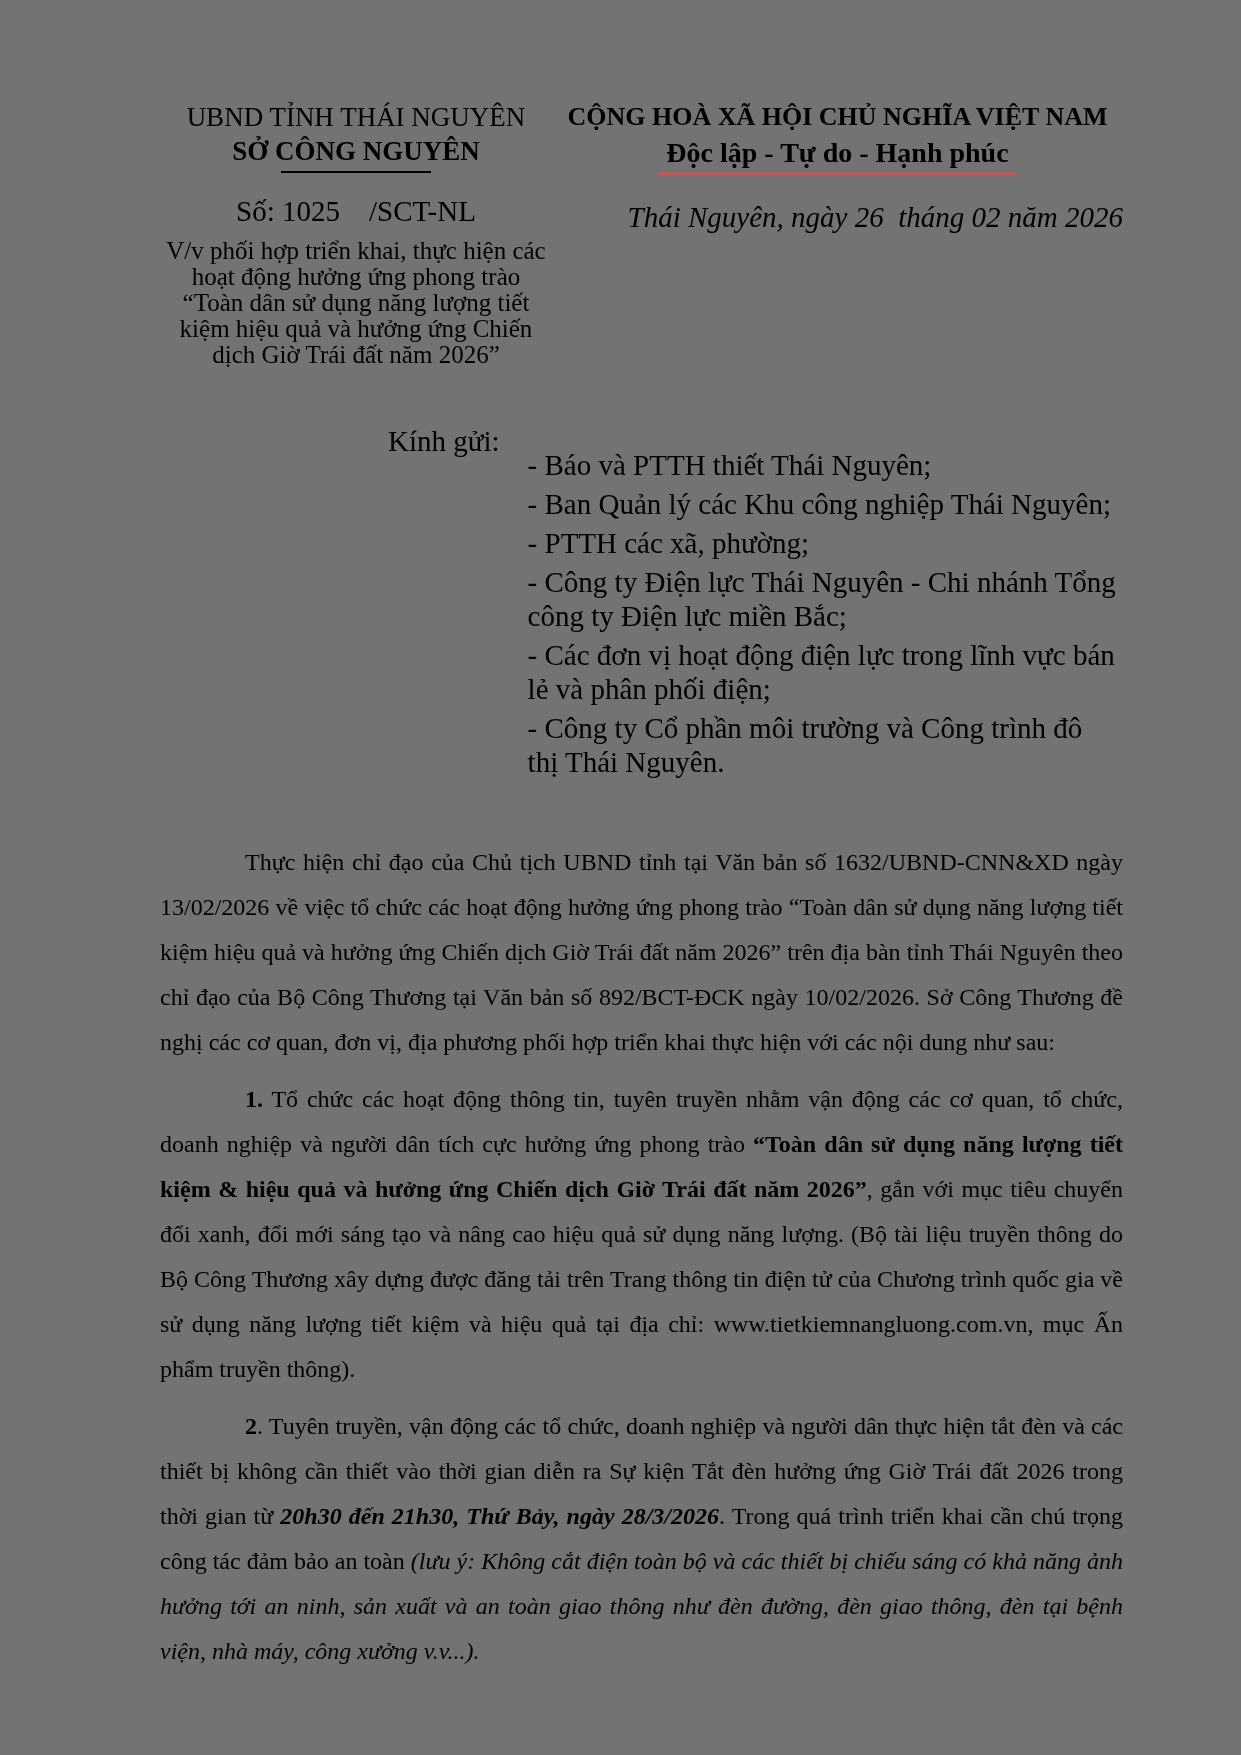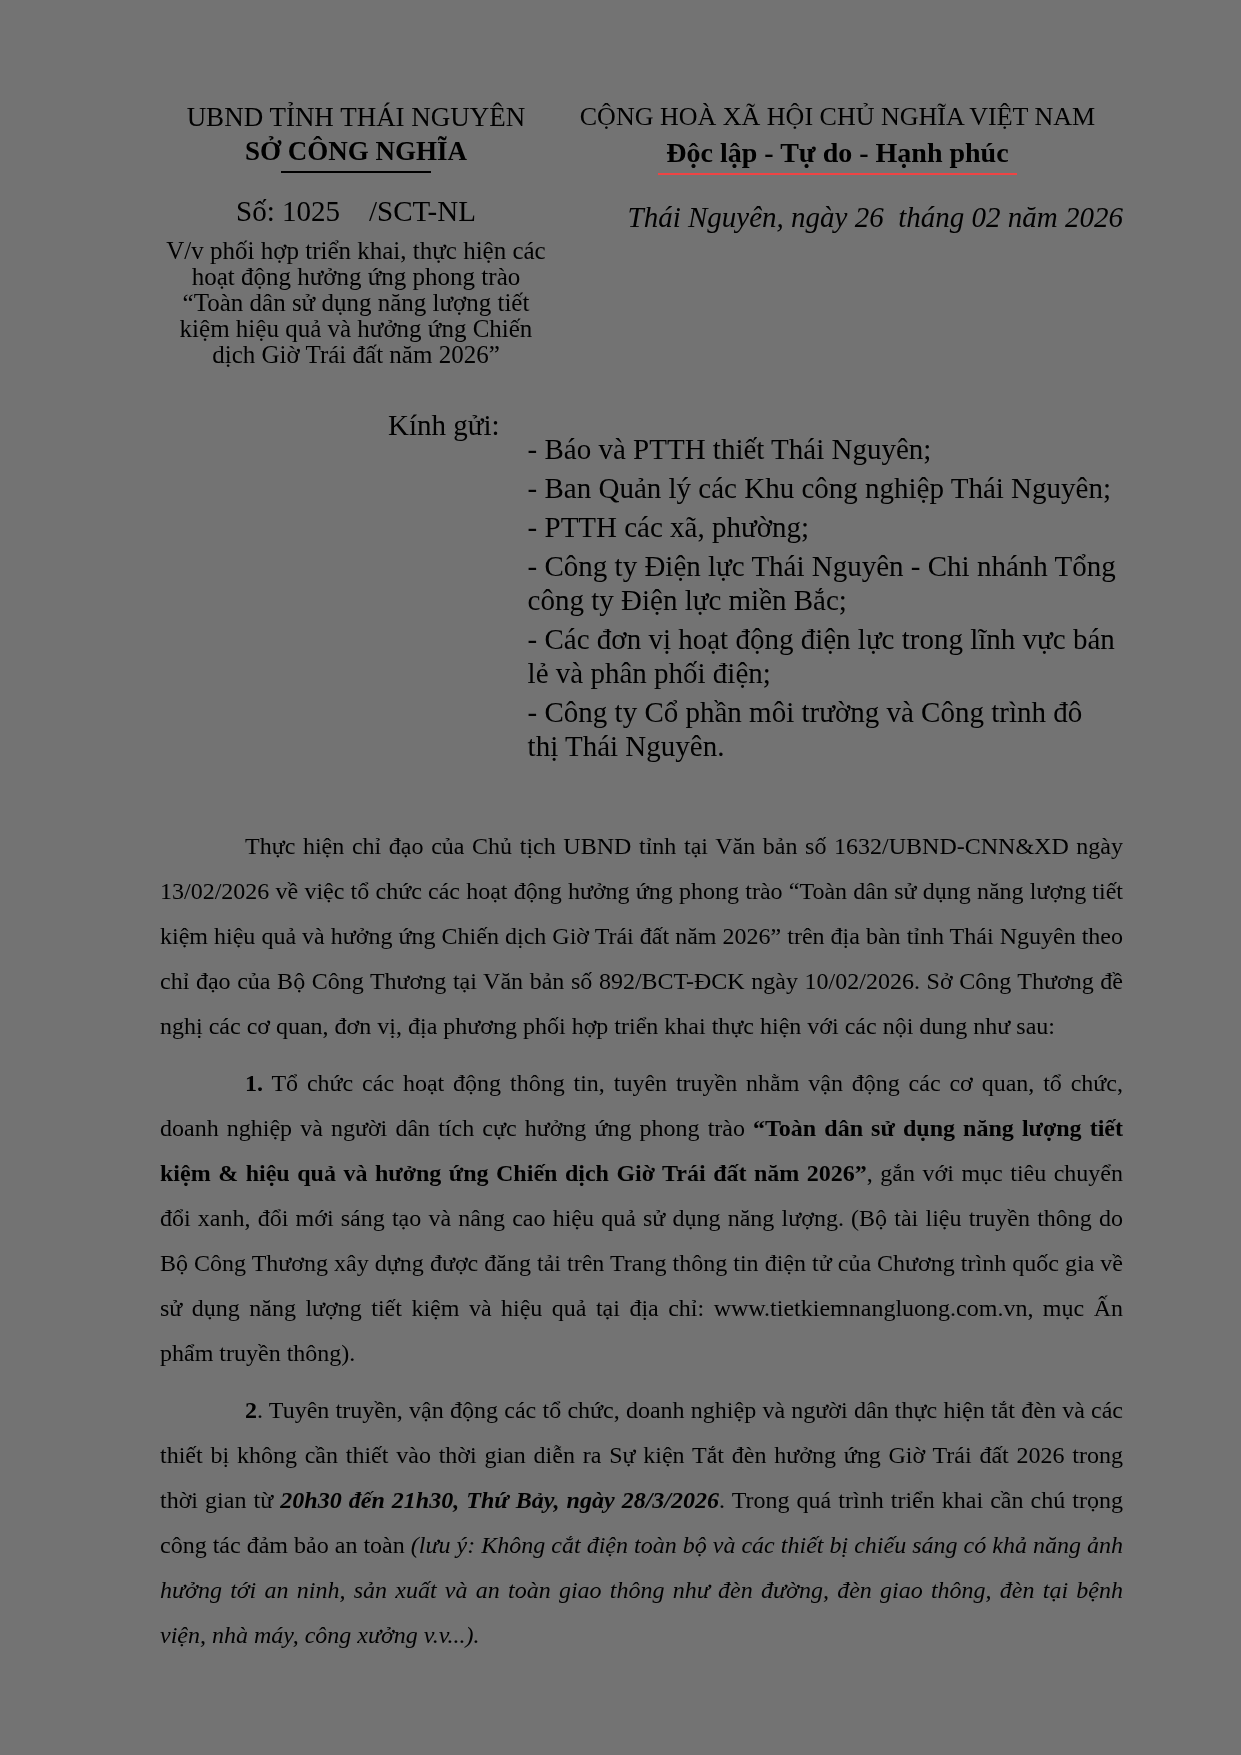--- a/index.html
+++ b/index.html
@@ -19,45 +19,45 @@
   .header{display:flex;align-items:flex-start;}
   .header-left{width:392px;text-align:center;flex:0 0 auto;}
   .header-right{flex:1 1 auto;text-align:center;}
 
   .org-line1{font-size:27px;line-height:34px;white-space:nowrap;}
   .org-line2{font-size:27px;line-height:34px;font-weight:700;white-space:nowrap;}
   .org-underline{width:150px;height:2px;background:#000;margin:3px auto 0;}
   .doc-number{font-size:29px;margin-top:22px;white-space:pre;}
   .subject{font-size:25px;line-height:26px;margin:10px auto 0;width:382px;}
 
-  .national-title{font-size:26px;line-height:34px;font-weight:400;white-space:nowrap;}
+  .national-title{font-size:26px;line-height:34px;font-weight:700;white-space:nowrap;}
   .motto-wrap{margin-top:2px;}
   .motto{display:inline-block;font-size:28px;line-height:34px;font-weight:700;
          border-bottom:2px solid #ef4444;padding:0 8px 3px;}
   .place-date{font-size:29px;font-style:italic;margin-top:26px;white-space:pre;text-align:right;}
 
-  .salutation{display:flex;margin-top:38px;}
+  .salutation{display:flex;margin-top:54px;}
   .sal-label{flex:0 0 auto;margin-left:228px;font-size:29px;line-height:34px;padding-top:2px;}
   .recipients{flex:0 0 auto;margin-left:28px;margin-top:26px;width:592px;}
   .recipient-item{font-size:29px;line-height:34px;margin-bottom:5px;text-align:left;}
 
   .body{margin-top:56px;}
   .body p{font-size:24px;line-height:45px;text-align:justify;text-indent:85px;margin:0 0 12px;}
   .bold{font-weight:700;}
   .italic{font-style:italic;}
 </style>
 </head>
 <body>
 
 <div class="page">
 
   <div class="header">
     <div class="header-left">
       <div class="org-line1">UBND TỈNH THÁI NGUYÊN</div>
-      <div class="org-line2">SỞ CÔNG NGHĨA</div>
+      <div class="org-line2">SỞ CÔNG NGUYÊN</div>
       <div class="org-underline"></div>
       <div class="doc-number">Số: 1025    /SCT-NL</div>
       <div class="subject">V/v phối hợp triển khai, thực hiện các hoạt động hưởng ứng phong trào “Toàn dân sử dụng năng lượng tiết kiệm hiệu quả và hưởng ứng Chiến dịch Giờ Trái đất năm 2026”</div>
     </div>
     <div class="header-right">
       <div class="national-title">CỘNG HOÀ XÃ HỘI CHỦ NGHĨA VIỆT NAM</div>
       <div class="motto-wrap">
         <span class="motto">Độc lập - Tự do - Hạnh phúc</span>
       </div>
       <div class="place-date">Thái Nguyên, ngày 26  tháng 02 năm 2026</div>

